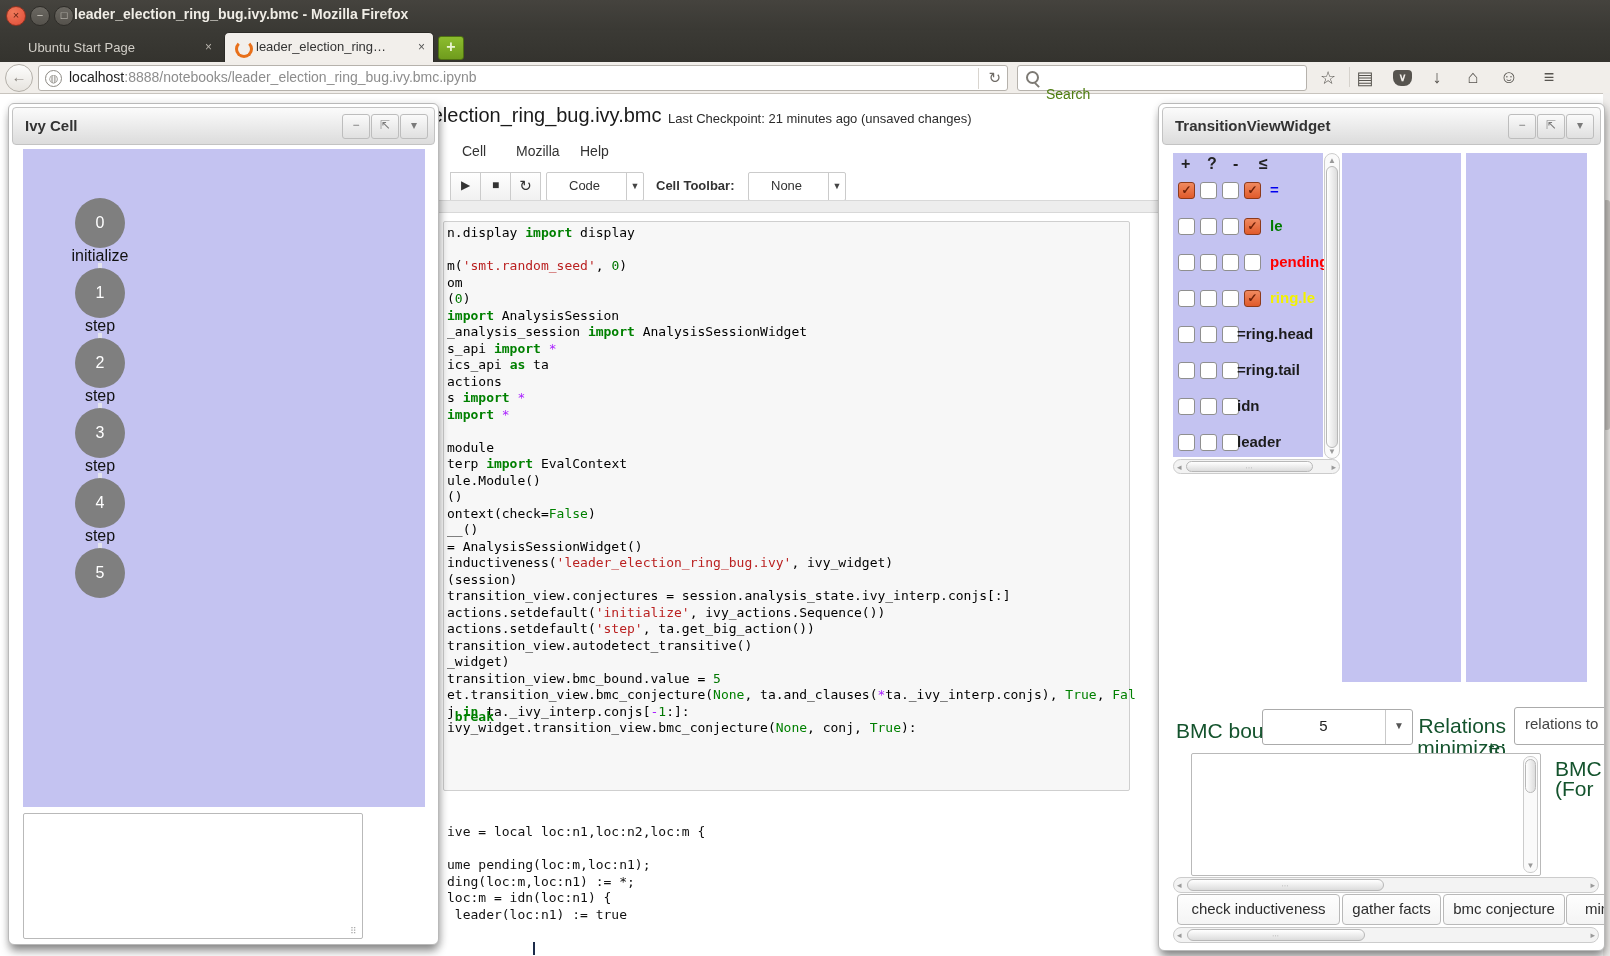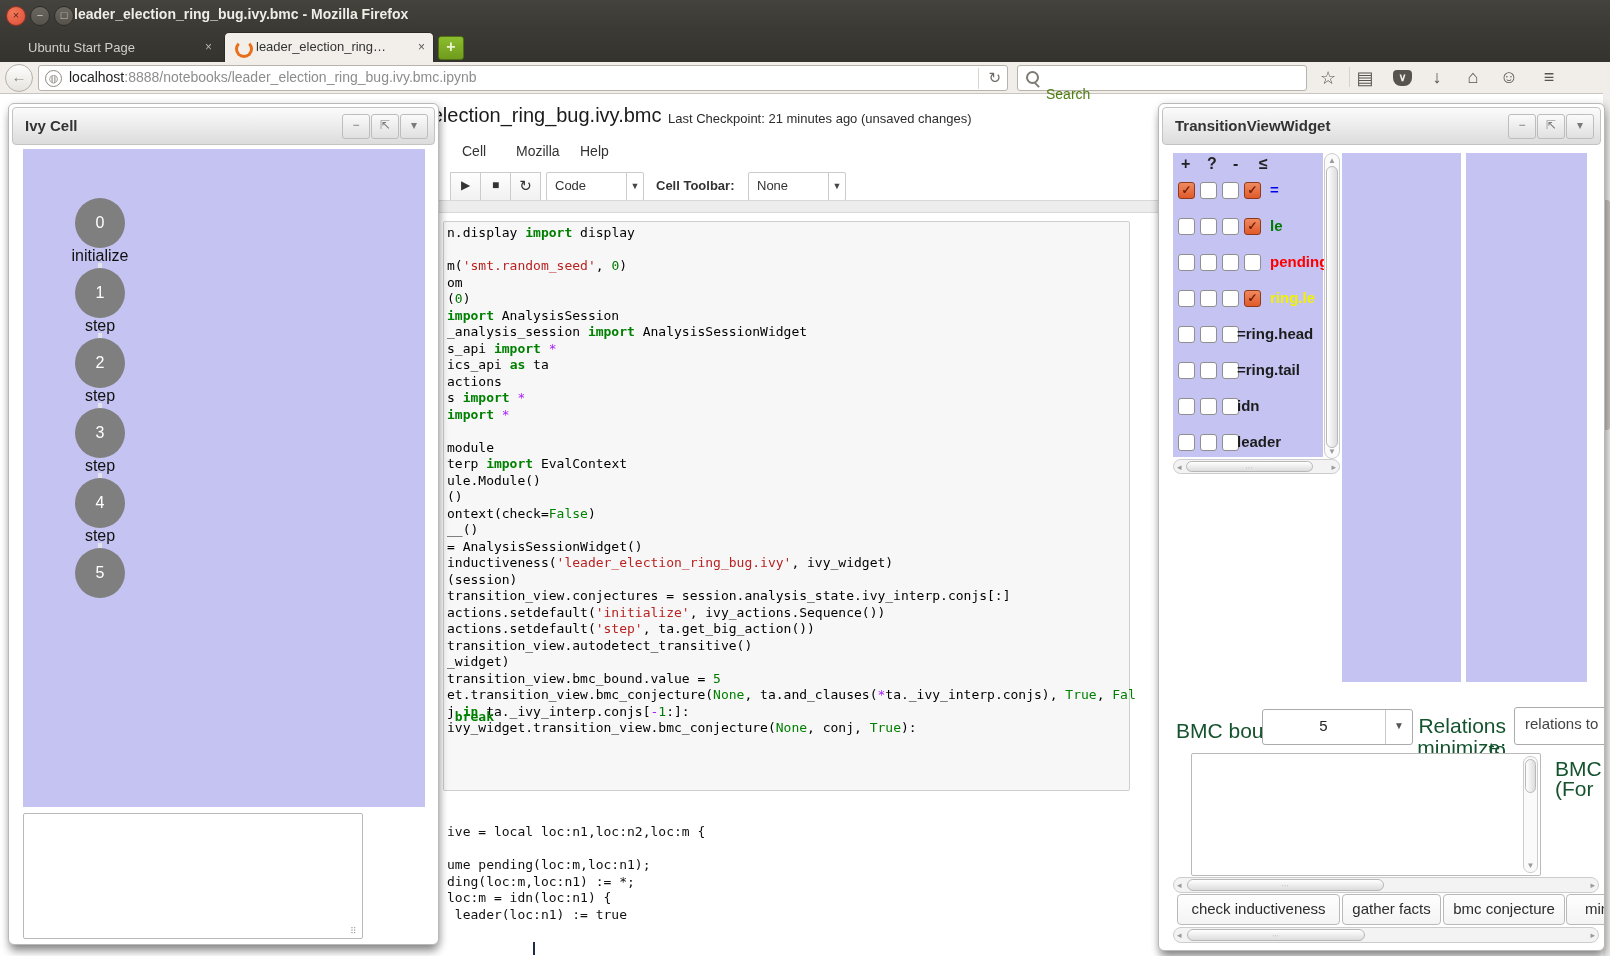--- a/index.html
+++ b/index.html
@@ -47,21 +47,21 @@
   #pocketicon{position:absolute;top:8px;width:19px;height:16px;background:#57544f;border-radius:4px 4px 8px 8px;
     color:#f1eeea;font-size:11px;text-align:center;line-height:15px;font-weight:bold;}
   #navsep{position:absolute;left:1349px;top:5px;width:1px;height:20px;background:#d6d2cc;}
   
   #nbtitle{left:365px;top:104px;font-size:20px;color:#1a1a1a;}
   #nbcheckpoint{left:668px;top:111px;font-size:13px;color:#2b2b2b;}
   .menuitem{position:absolute;top:143px;font-size:14px;color:#333;}
   .toolbtn{position:absolute;top:172px;width:29px;height:27px;background:linear-gradient(#fefefe,#f1f1f1);
     border:1px solid #cbcbcb;color:#333;text-align:center;line-height:25px;font-size:12px;}
   .nbselect{position:absolute;top:172px;height:27px;background:#fff;border:1px solid #cbcbcb;border-radius:2px;font-size:13px;color:#333;}
-  .nbselect .val{position:absolute;left:8px;top:5px;}
+  .nbselect .val{position:absolute;left:22px;top:5px;}
   .nbselect .arr{position:absolute;right:0;top:0;width:16px;height:100%;border-left:1px solid #cbcbcb;
     color:#444;font-size:9px;text-align:center;line-height:26px;}
   #tbsep1{left:437px;top:200px;width:721px;height:1px;background:#d8d8d8;}
   #tbband{left:437px;top:201px;width:721px;height:11px;background:#ededed;border-bottom:1px solid #d8d8d8;}
   #cellbox{left:443px;top:221px;width:685px;height:568px;background:#f7f7f7;border:1px solid #cfcfcf;border-radius:2px;}
   #codeclip{left:447px;top:225px;width:705px;height:562px;overflow:hidden;}
   .cl{position:absolute;left:0;white-space:pre;font-family:"DejaVu Sans Mono",monospace;font-size:13px;line-height:16.5px;color:#000;}
   .cl .k{color:#008000;font-weight:bold;}
   .cl .b{color:#008000;}
   .cl .s{color:#BA2121;}

